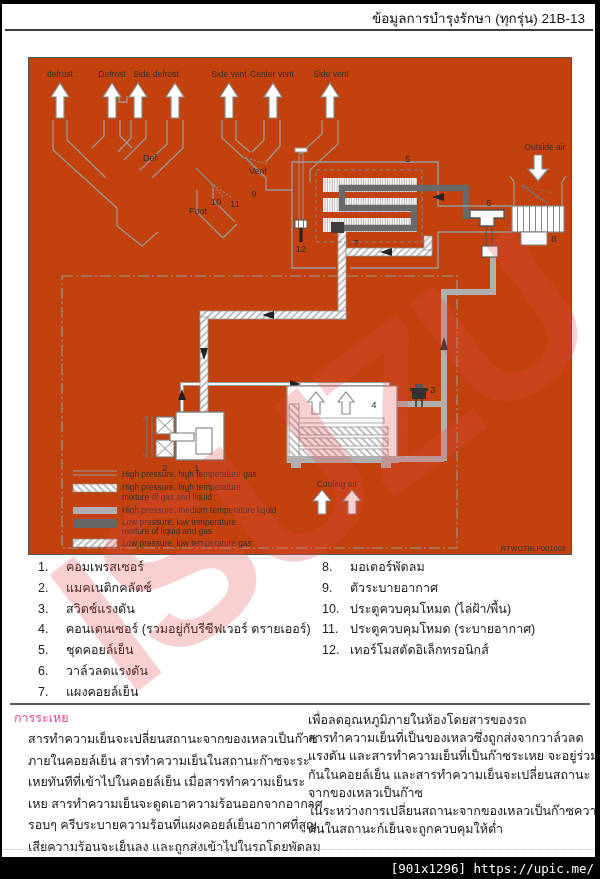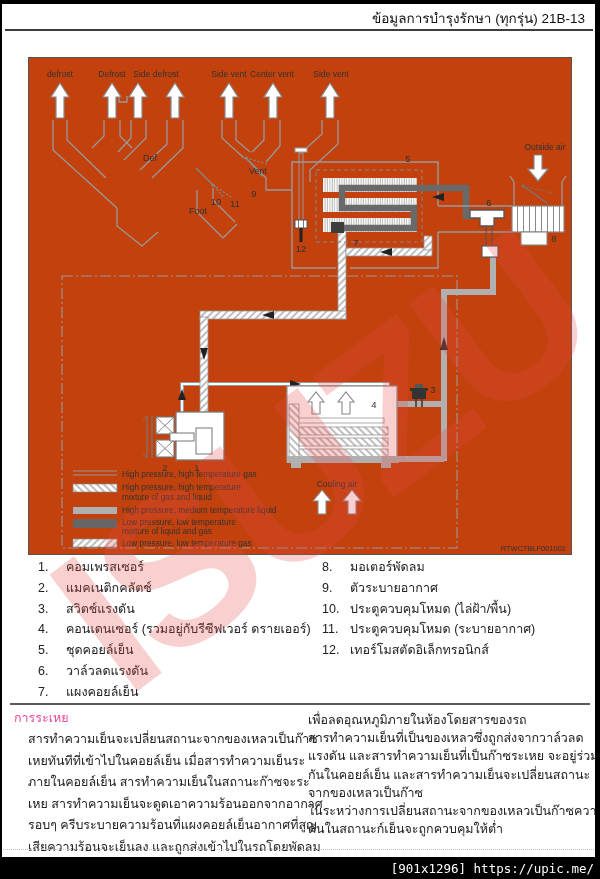--- a/index.html
+++ b/index.html
@@ -320,22 +320,22 @@
     <div class="part-item">
         <span class="part-num">12.</span>
         <span class="part-label">เทอร์โมสตัดอิเล็กทรอนิกส์</span>
       </div>
   </div>
 
   <div id="section-divider"></div>
   <div id="section-heading">การระเหย</div>
   <div id="para-left">
     <div class="line">สารทำความเย็นจะเปลี่ยนสถานะจากของเหลวเป็นก๊าซ</div>
+    <div class="line">ภายในคอยล์เย็น สารทำความเย็นในสถานะก๊าซจะระ</div>
     <div class="line">เหยทันทีที่เข้าไปในคอยล์เย็น เมื่อสารทำความเย็นระ</div>
-    <div class="line">ภายในคอยล์เย็น สารทำความเย็นในสถานะก๊าซจะระ</div>
     <div class="line">เหย สารทำความเย็นจะดูดเอาความร้อนออกจากอากาศ</div>
     <div class="line">รอบๆ ครีบระบายความร้อนที่แผงคอยล์เย็นอากาศที่สูญ</div>
     <div class="line">เสียความร้อนจะเย็นลง และถูกส่งเข้าไปในรถโดยพัดลม</div>
   </div>
   <div id="para-right">
     <div class="line">เพื่อลดอุณหภูมิภายในห้องโดยสารของรถ</div>
     <div class="line">สารทำความเย็นที่เป็นของเหลวซึ่งถูกส่งจากวาล์วลด</div>
     <div class="line">แรงดัน และสารทำความเย็นที่เป็นก๊าซระเหย จะอยู่ร่วม</div>
     <div class="line">กันในคอยล์เย็น และสารทำความเย็นจะเปลี่ยนสถานะ</div>
     <div class="line">จากของเหลวเป็นก๊าซ</div>

